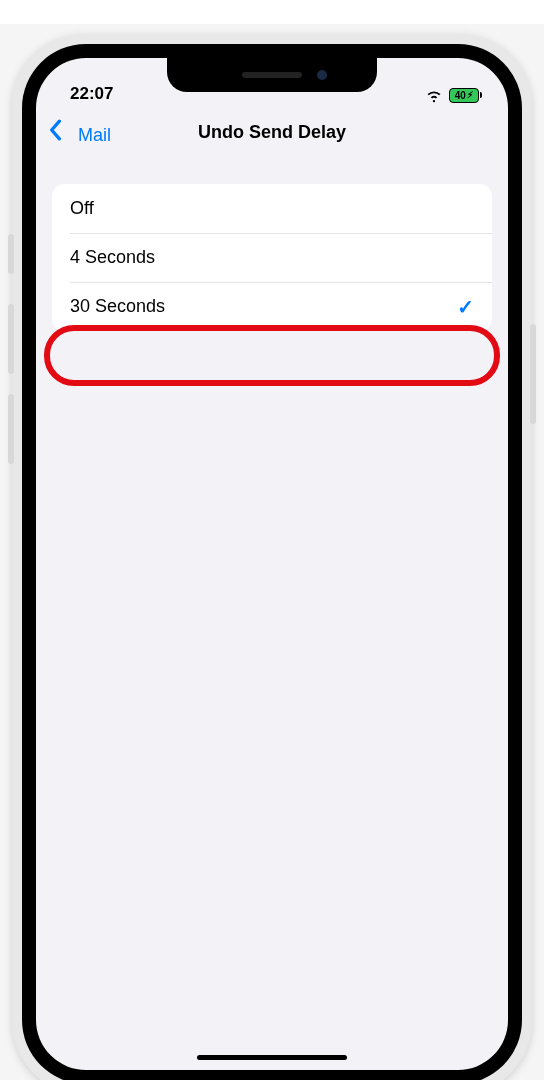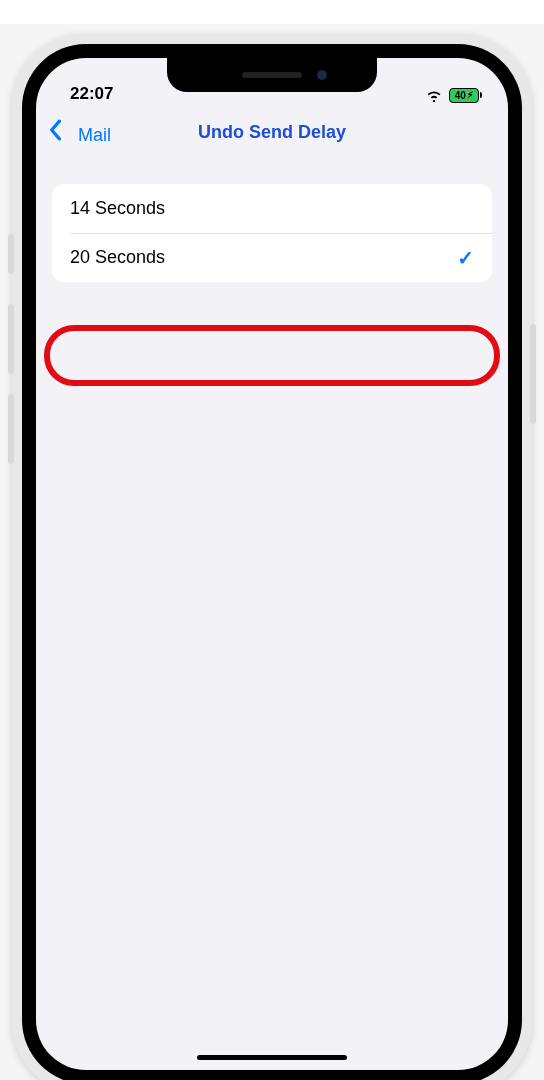--- a/index.html
+++ b/index.html
@@ -88,21 +88,21 @@
   }
   .back-btn {
     display:flex; align-items:flex-end; gap:16px;
     color:#007aff; font-size:18px;
     cursor:pointer;
   }
   .back-btn svg { width:14px; height:22px; }
   .nav-title {
     position:absolute; left:0; right:0;
     text-align:center;
-    font-size:18px; font-weight:600; color:#1d4ed8;
+    font-size:18px; font-weight:600; color:#000000;
     pointer-events:none;
   }
   
   
   .content { flex:1; padding: 28px 16px 0; position:relative; }
   .list-group {
     background:#fff;
     border-radius:12px;
     overflow:visible;
     position:relative;
@@ -182,25 +182,28 @@
                 </svg>
             </span>
             <span>Mail</span>
           </div>
           <div class="nav-title">Undo Send Delay</div>
         </div>
 
         <div class="content">
           <div class="list-group" id="options-list">
 
+          <div class="list-row">
+                <span>Off</span>
+              </div>
               <div class="list-row">
-                <span>14 Seconds</span>
+                <span>4 Seconds</span>
               </div>
               <div class="list-row">
-                <span>20 Seconds</span>
+                <span>30 Seconds</span>
                 <span class="check">✓</span>
               </div>
               <div class="highlight-ring" style="left: -8px; right: -8px; top: 141px; height: 61px;"></div>
             </div>
         </div>
 
         <div class="home-indicator"></div>
 
       </div>
     </div>

